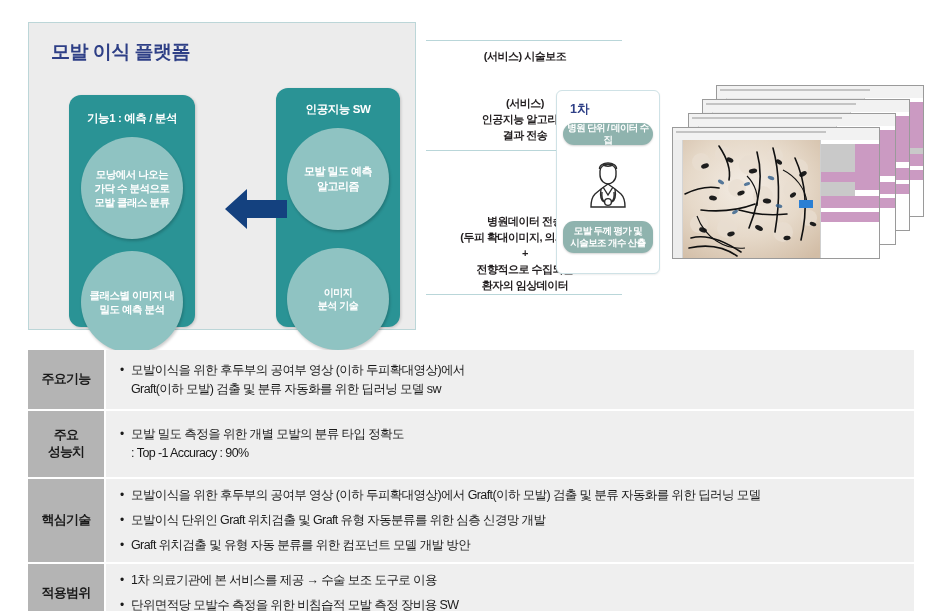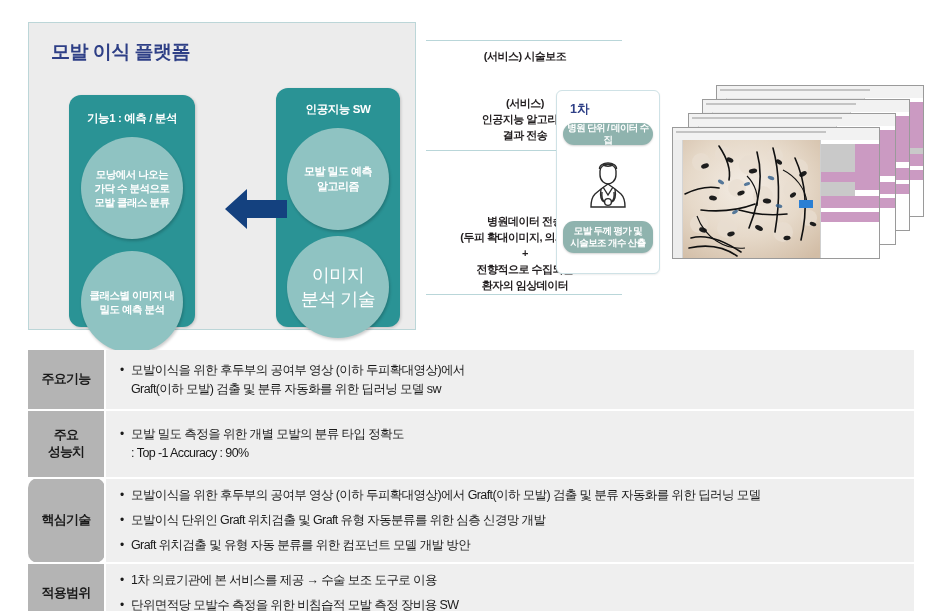--- a/index.html
+++ b/index.html
@@ -75,21 +75,21 @@
     text-align: center;
     font-size: 10.5px;
     font-weight: bold;
     line-height: 1.35;
     letter-spacing: -0.5px;
     box-shadow: 1px 2px 3px rgba(0,0,0,0.20);
   }
   #bubble-1 { left: 12px; top: 42px; width: 102px; height: 102px; }
   #bubble-2 { left: 12px; top: 156px; width: 102px; height: 102px; }
   #bubble-3 { left: 11px; top: 40px; width: 102px; height: 102px; font-size: 11px; }
-  #bubble-4 { left: 11px; top: 148px; width: 102px; height: 102px; font-size: 18px; font-weight: normal; }
+  #bubble-4 { left: 11px; top: 160px; width: 102px; height: 102px; font-size: 10px; font-weight: bold; }
 
   
   #flow-arrow {
     position: absolute;
     left: 196px; top: 162px;
     width: 62px; height: 48px;
   }
 
   
   #service-flow {
@@ -493,21 +493,21 @@
       <td class="label-cell" style="white-space: pre-line;">주요
 성능치</td>
       <td class="content-cell">
         <ul>
           <li>모발 밀도 측정을 위한 개별 모발의 분류 타입 정확도
 : Top -1 Accuracy : 90%</li>
         </ul>
       </td>
     </tr>
     <tr class="row-h3">
-      <td class="label-cell" style="white-space: pre-line; border-radius: 10px;">핵심기술</td>
+      <td class="label-cell" style="white-space: pre-line;">핵심기술</td>
       <td class="content-cell">
         <ul>
           <li>모발이식을 위한 후두부의 공여부 영상 (이하 두피확대영상)에서 Graft(이하 모발) 검출 및 분류 자동화를 위한 딥러닝 모델</li>
           <li>모발이식 단위인 Graft 위치검출 및 Graft 유형 자동분류를 위한 심층 신경망 개발</li>
           <li>Graft 위치검출 및 유형 자동 분류를 위한 컴포넌트 모델 개발 방안</li>
         </ul>
       </td>
     </tr>
     <tr class="row-h4">
       <td class="label-cell" style="white-space: pre-line;">적용범위</td>

